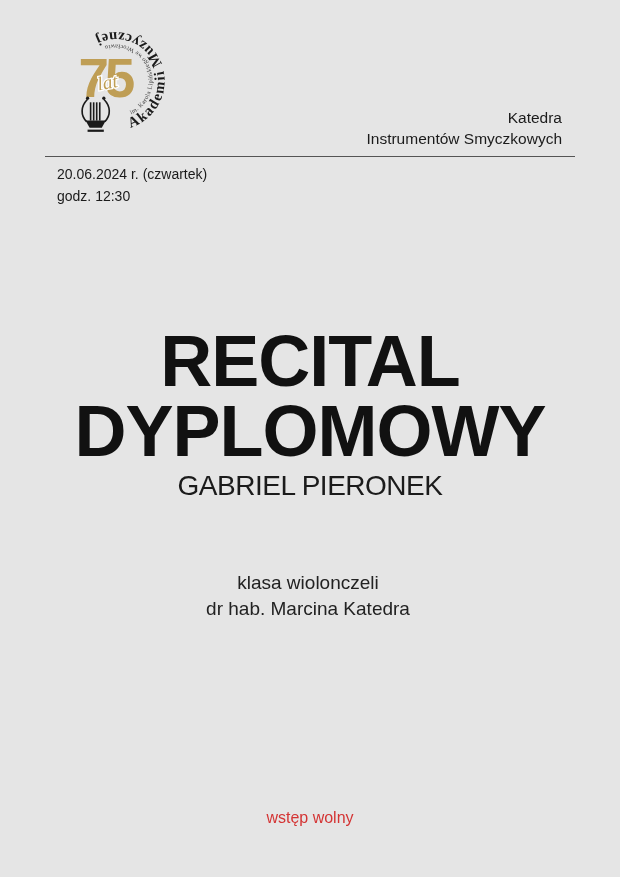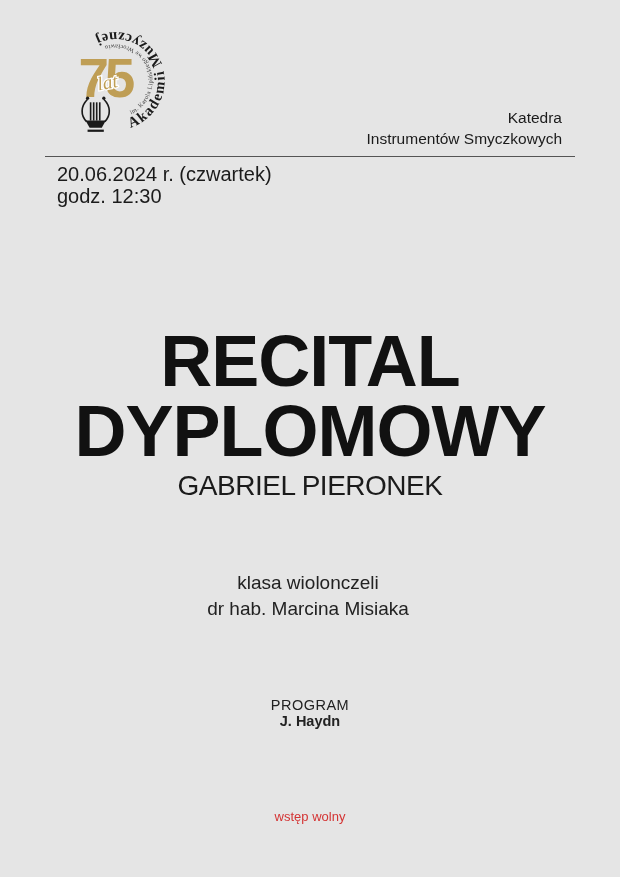--- a/index.html
+++ b/index.html
@@ -7,34 +7,34 @@
     position:relative;width:620px;height:877px;background:#e5e5e5;overflow:hidden;
     font-family:"Liberation Sans",sans-serif;color:#1b1b1b;
   }
   
   .logo{position:absolute;left:50px;top:16px;width:132px;height:132px;}
   
   .dept{position:absolute;top:107px;right:58px;text-align:right;font-size:15.5px;line-height:21px;color:#1b1b1b;}
   
   .rule{position:absolute;top:156px;left:45px;width:530px;border-top:1.5px solid #555;}
   
-  .meta{position:absolute;top:163px;left:57px;right:58px;display:flex;justify-content:space-between;font-size:20px;line-height:22px;}
+  .meta{position:absolute;top:163px;left:57px;right:58px;display:flex;justify-content:space-between;font-size:14px;line-height:22px;}
   .meta .right{text-align:right;}
   
   .title{position:absolute;top:326px;left:0;width:620px;text-align:center;
          font-size:72px;font-weight:bold;line-height:70px;letter-spacing:-1px;color:#111;}
   .performer{position:absolute;top:470px;left:0;width:620px;text-align:center;
          font-size:28px;letter-spacing:-0.5px;color:#1b1b1b;}
   .class-block{position:absolute;top:570px;left:0;width:616px;text-align:center;
          font-size:19px;line-height:26px;color:#222;}
   .program-block{position:absolute;top:697px;left:0;width:620px;text-align:center;
          font-size:14.5px;line-height:16px;color:#222;letter-spacing:0.5px;}
   .program-block .composer{font-weight:bold;letter-spacing:0;}
   .admission{position:absolute;top:809px;left:0;width:620px;text-align:center;
-         font-size:13px;color:#d43434;}
+         font-size:16px;color:#d43434;}
 </style>
 </head>
 <body>
 
 <div class="page">
 
   <svg class="logo" viewBox="0 0 130 130" aria-hidden="true">
     <defs>
       <path id="ringPath" d="M 77.4 110.4 A 48 48 0 1 0 28.2 33.1" fill="none"></path>
       <path id="ringPathInner" d="M 77.3 97.8 A 36 36 0 1 0 35.5 43.3" fill="none"></path>
@@ -81,23 +81,19 @@
 
   <div class="title">
     <div>RECITAL</div>
     <div>DYPLOMOWY</div>
   </div>
 
   <div class="performer">GABRIEL PIERONEK</div>
 
   <div class="class-block">
     <div>klasa wiolonczeli</div>
-    <div>dr hab. Marcina Misiaka</div>
+    <div>dr hab. Marcina Katedra</div>
   </div>
 
-  <div class="program-block">
-    <div>PROGRAM</div>
-    <div class="composer">J. Haydn</div>
-  </div>
 
   <div class="admission">wstęp wolny</div>
 
 </div>
 
 </body></html>

